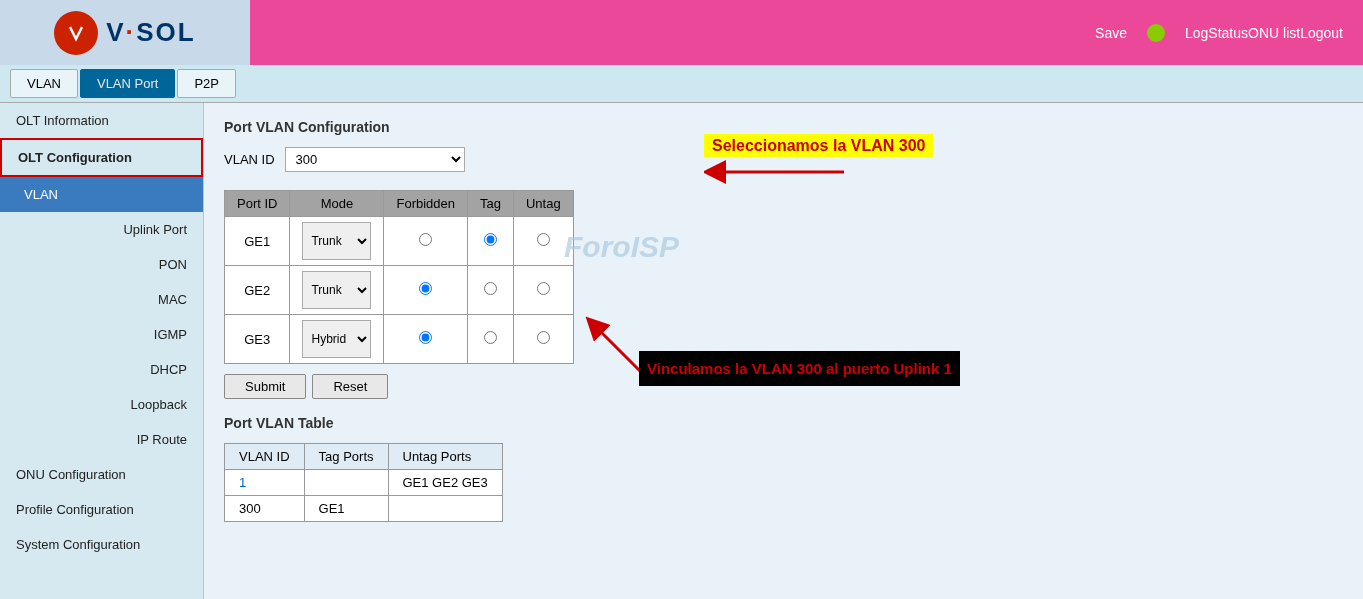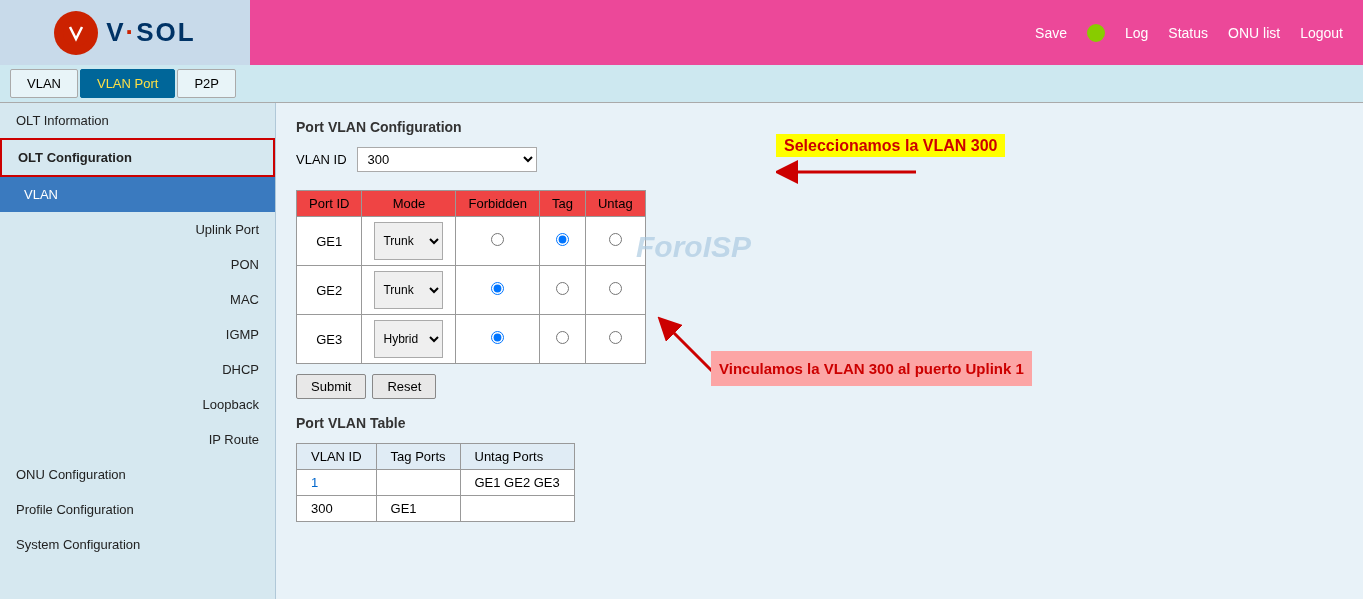--- a/index.html
+++ b/index.html
@@ -6,55 +6,55 @@
     body { font-family: Arial, sans-serif; font-size: 13px; background: #d6e4f0; width: 1363px; min-height: 599px; }
 
     
     .header { display: flex; align-items: center; background: #ec4899; height: 65px; }
     .logo-area { width: 250px; background: #c8daea; height: 65px; display: flex; align-items: center; justify-content: center; }
     .logo-icon { width: 44px; height: 44px; background: #cc2200; border-radius: 50%; display: flex; align-items: center; justify-content: center; margin-right: 8px; }
     .logo-icon svg { width: 28px; height: 28px; }
     .header-right { flex: 1; display: flex; align-items: center; justify-content: flex-end; padding: 0 20px; gap: 20px; }
     .header-save { color: white; font-size: 14px; }
     .status-dot { width: 18px; height: 18px; background: #88cc00; border-radius: 50%; }
-    .header-nav { display: flex; gap: 20px; }
+    .header-nav { display: flex; }
     .header-nav span { color: white; font-size: 14px; cursor: pointer; }
 
     
     .tab-bar { background: #cde8f0; display: flex; align-items: center; padding: 0 10px; height: 38px; border-bottom: 1px solid #aaa; }
     .tab { padding: 6px 16px; cursor: pointer; font-size: 13px; border: 1px solid #aaa; background: #e8f4f8; margin-right: 2px; border-radius: 2px; }
-    .tab.active { background: #006699; color: #fde047; border-color: #006699; text-align: right; }
+    .tab.active { background: #006699; color: #e5e5e5; border-color: #006699; text-align: right; }
 
     
     .main-layout { display: flex; min-height: calc(599px - 65px - 38px); }
 
     
-    .sidebar { width: 276px; background: #d6e8f0; border-right: 1px solid #b0c8d8; flex-shrink: 0; }
+    .sidebar { width: 204px; background: #d6e8f0; border-right: 1px solid #b0c8d8; flex-shrink: 0; }
     .sidebar-item { padding: 10px 16px; cursor: pointer; font-size: 13px; color: #222; }
     .sidebar-item.active-parent { border: 2px solid #cc0000; background: #d6e8f0; font-weight: bold; }
     .sidebar-item.active-child { background: #3a7abf; color: white; padding-left: 24px; }
     .sidebar-item.child { padding-left: 24px; color: #222; text-align: right; }
 
     
     .content { flex: 1; padding: 16px 20px; background: #e8f2f8; }
 
     
     .section-title { font-size: 14px; font-weight: bold; color: #333; margin-bottom: 12px; }
 
     .vlan-id-row { display: flex; align-items: center; margin-bottom: 12px; gap: 10px; }
     .vlan-select { width: 180px; padding: 3px 6px; border: 1px solid #aaa; background: white; font-size: 13px; }
 
     
     .config-table { border-collapse: collapse; margin-bottom: 10px; }
     .config-table th, .config-table td { border: 1px solid #999; padding: 5px 12px; text-align: center; background: white; font-size: 13px; }
-    .config-table th { background: #ef4444; font-weight: normal; }
+    .config-table th { background: #a3a3a3; font-weight: normal; }
     .config-table select { padding: 10px 4px; font-size: 12px; border: 1px solid #aaa; }
 
     .btn-row { display: flex; gap: 6px; margin-bottom: 16px; }
-    .btn { padding: 4px 14px; border: 1px solid #888; background: #e8e8e8; cursor: pointer; font-size: 13px; border-radius: 2px; }
+    .btn { padding: 4px 20px; border: 1px solid #888; background: #e8e8e8; cursor: pointer; font-size: 13px; border-radius: 2px; }
 
     
     .pvlan-table { border-collapse: collapse; }
     .pvlan-table th, .pvlan-table td { border: 1px solid #999; padding: 5px 14px; text-align: left; background: white; font-size: 13px; }
     .pvlan-table th { background: #e0ecf5; font-weight: normal; }
     .pvlan-table td.blue-text { color: #0066cc; }
     .annotation-text { color: #cc0000; font-weight: bold; font-size: 16px; text-align: center; }
 
     
     .watermark { color: #aacce8; font-size: 28px; font-weight: bold; opacity: 0.7; pointer-events: none; user-select: none; font-style: italic; }
@@ -203,21 +203,21 @@
         <svg width="200" height="80">
           <defs>
             <marker id="arrowhead2" markerWidth="8" markerHeight="8" refX="4" refY="4" orient="auto">
               <path d="M0,0 L8,4 L0,8 Z" fill="#cc0000"></path>
             </marker>
           </defs>
 
           <line x1="60" y1="65" x2="10" y2="15" stroke="#cc0000" stroke-width="3" marker-end="url(#arrowhead2)"></line>
         </svg>
         <div style="position:absolute; left:55px; top:50px;">
-          <span class="annotation-text" style="background:#fca5a5; padding:9px 8px; font-size:15px; font-weight:bold; color:#cc0000; white-space:nowrap;">Vinculamos la VLAN 300 al puerto Uplink 1</span>
+          <span class="annotation-text" style="background:#000000; padding:9px 8px; font-size:15px; font-weight:bold; color:#cc0000; white-space:nowrap;">Vinculamos la VLAN 300 al puerto Uplink 1</span>
         </div>
       </div>
     </div>
 
     <div class="btn-row">
       <button class="btn">Submit</button>
       <button class="btn">Reset</button>
     </div>
 
     <div class="section-title">Port VLAN Table</div>

